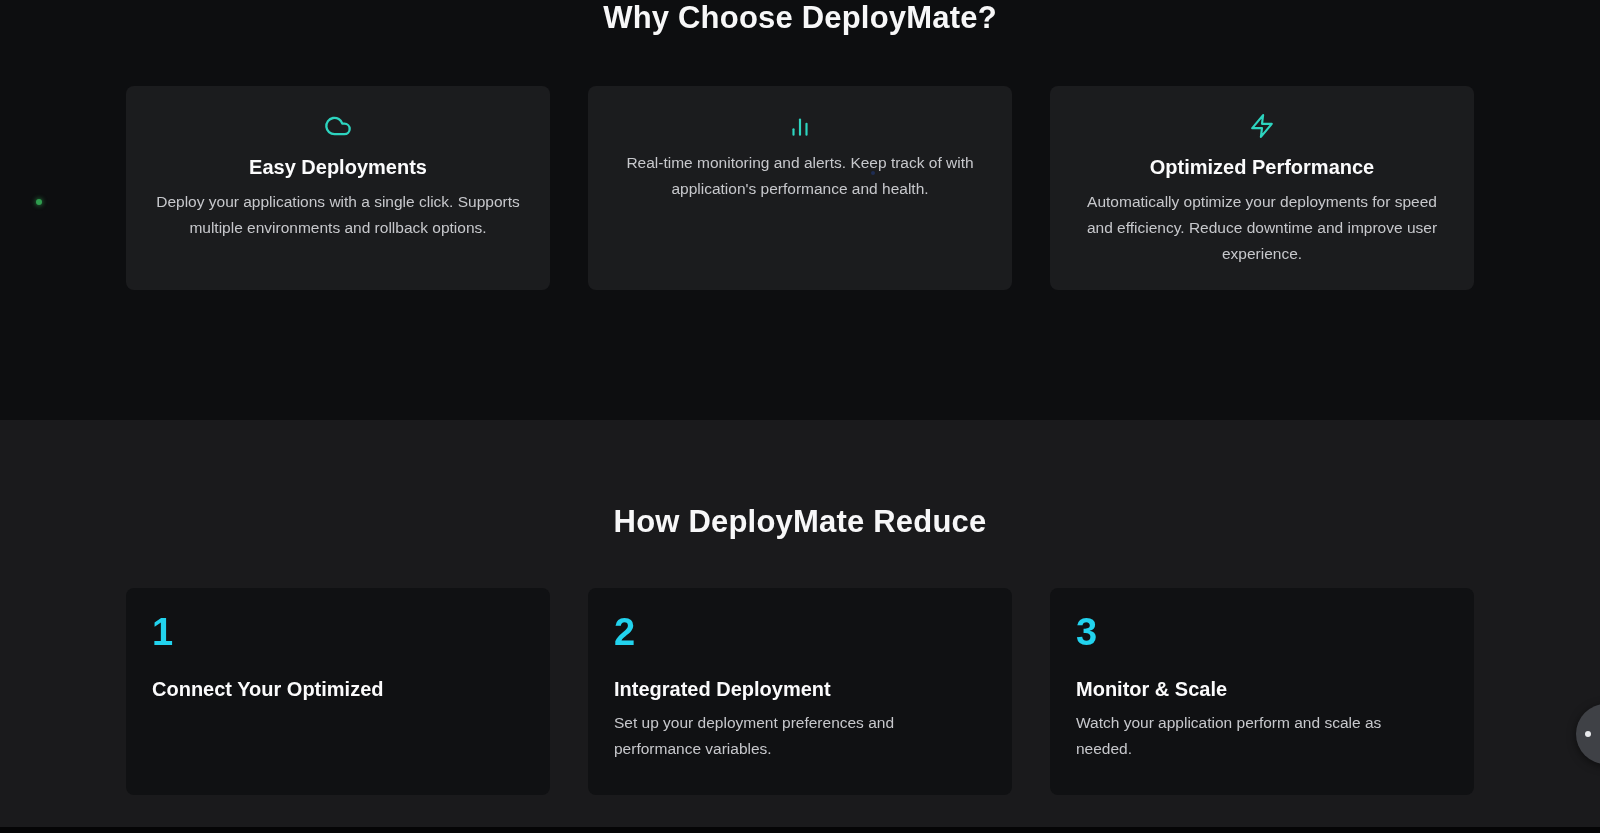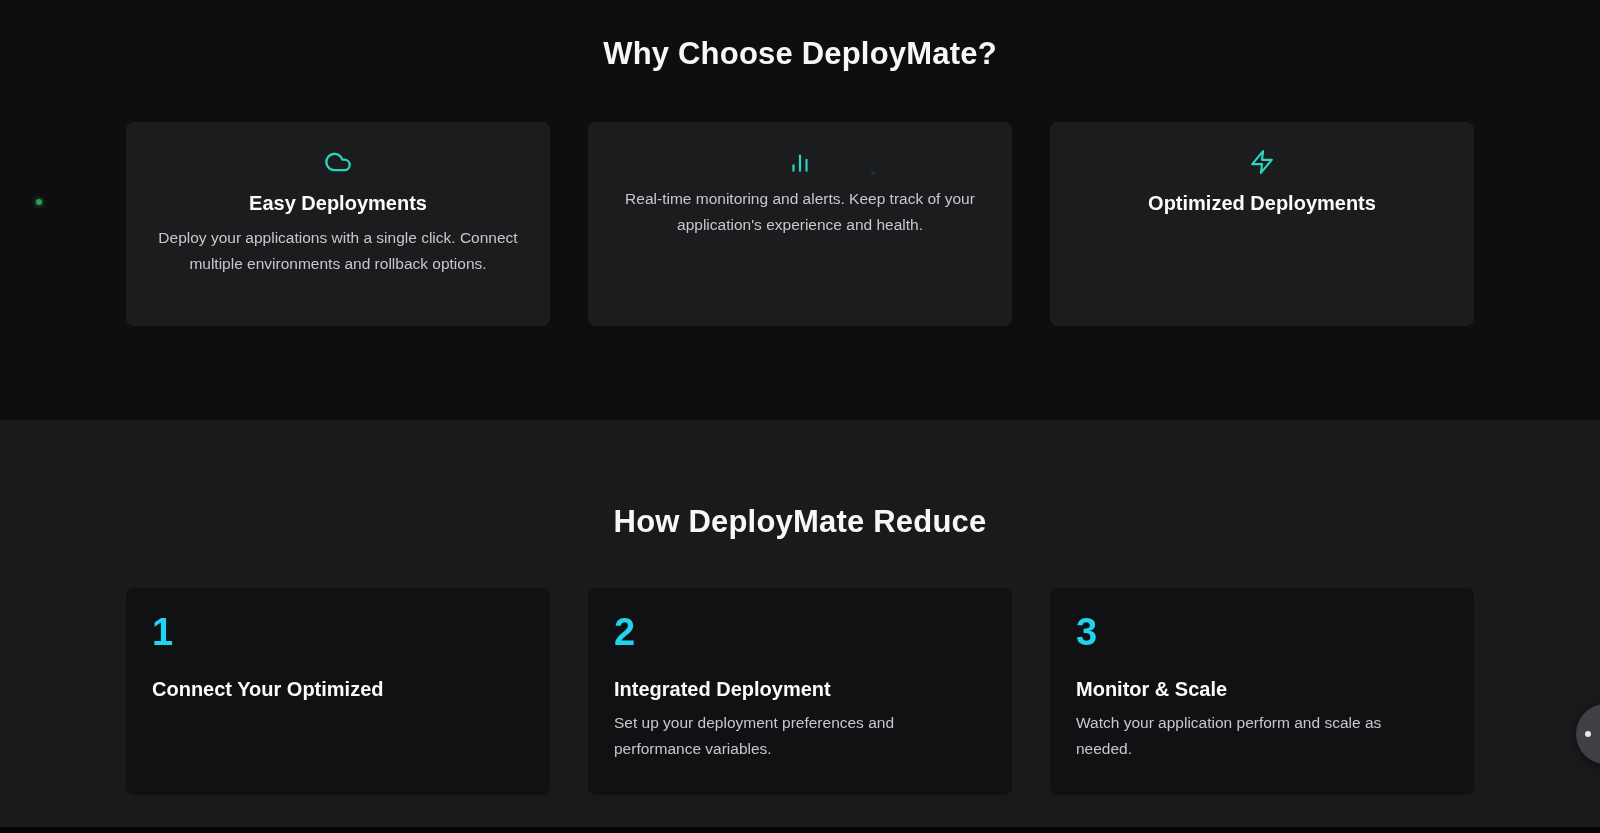--- a/index.html
+++ b/index.html
@@ -6,21 +6,20 @@
   html, body { width: 1600px; height: 833px; overflow: hidden; }
   body {
     font-family: "Liberation Sans", "DejaVu Sans", sans-serif;
     background: var(--top-bg, #0d0e10);
     position: relative;
   }
   .section { position: relative; width: 100%; }
   .why-section {
     background: var(--top-bg, #0d0e10);
     height: 420px;
-    padding-top: 36px;
   }
   .how-section {
     background: var(--how-bg, #1a1a1c);
     height: 413px;
     padding-top: 84px;
   }
   .section-heading {
     text-align: center;
     font-size: 31px;
     font-weight: bold;
@@ -122,41 +121,42 @@
     <h2 class="section-heading">Why Choose DeployMate?</h2>
     <div class="cards-row">
 
       <div class="card feature-card">
         <div class="icon-wrap">
           <svg class="accent-icon" width="32" height="28" viewBox="0 0 24 24" fill="none" stroke="currentColor" stroke-width="2" stroke-linecap="round" stroke-linejoin="round">
             <path d="M17.5 19H9a7 7 0 1 1 6.71-9h1.79a4.5 4.5 0 1 1 0 9Z"></path>
           </svg>
         </div>
         <h3 class="card-title">Easy Deployments</h3>
-        <p class="card-desc">Deploy your applications with a single click. Connect multiple environments and rollback options.</p>
+        <p class="card-desc">Deploy your applications with a single click. Supports multiple environments and rollback options.</p>
       </div>
 
       <div class="card feature-card">
         <div class="icon-wrap">
           <svg class="accent-icon" width="26" height="28" viewBox="0 0 24 24" fill="none" stroke="currentColor" stroke-width="2" stroke-linecap="round" stroke-linejoin="round">
             <line x1="6" y1="20" x2="6" y2="15"></line>
             <line x1="12" y1="20" x2="12" y2="6"></line>
             <line x1="18" y1="20" x2="18" y2="10"></line>
           </svg>
         </div>
-        <p class="card-desc">Real-time monitoring and alerts. Keep track of your application's experience and health.</p>
+        <p class="card-desc">Real-time monitoring and alerts. Keep track of with application's performance and health.</p>
       </div>
 
       <div class="card feature-card">
         <div class="icon-wrap">
           <svg class="accent-icon" width="26" height="28" viewBox="0 0 24 24" fill="none" stroke="currentColor" stroke-width="2" stroke-linecap="round" stroke-linejoin="round">
             <polygon points="13 2 3 14 12 14 11 22 21 10 12 10 13 2"></polygon>
           </svg>
         </div>
-        <h3 class="card-title">Optimized Deployments</h3>
+        <h3 class="card-title">Optimized Performance</h3>
+        <p class="card-desc">Automatically optimize your deployments for speed and efficiency. Reduce downtime and improve user experience.</p>
       </div>
 
     </div>
   </section>
 
   <section class="section how-section">
     <h2 class="section-heading">How DeployMate Reduce</h2>
     <div class="cards-row">
 
       <div class="card step-card">

